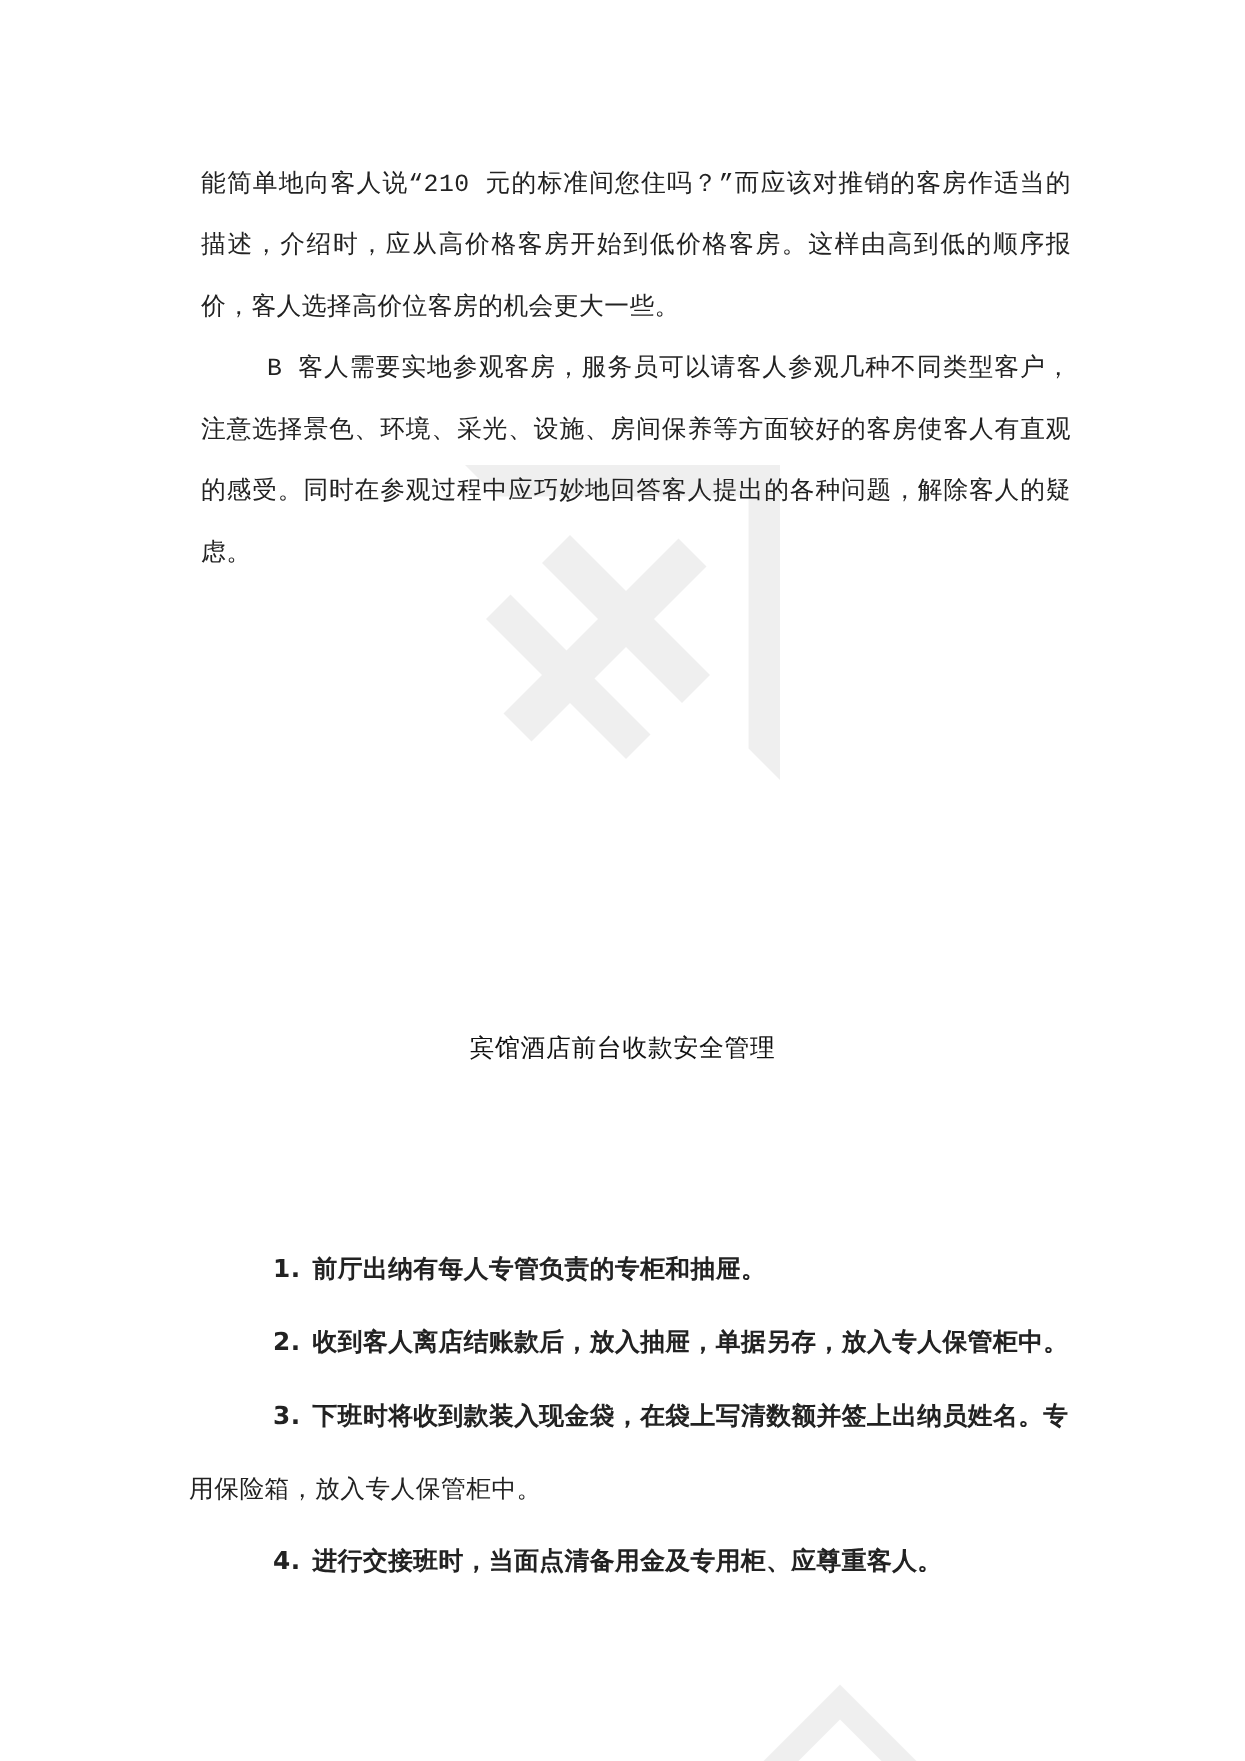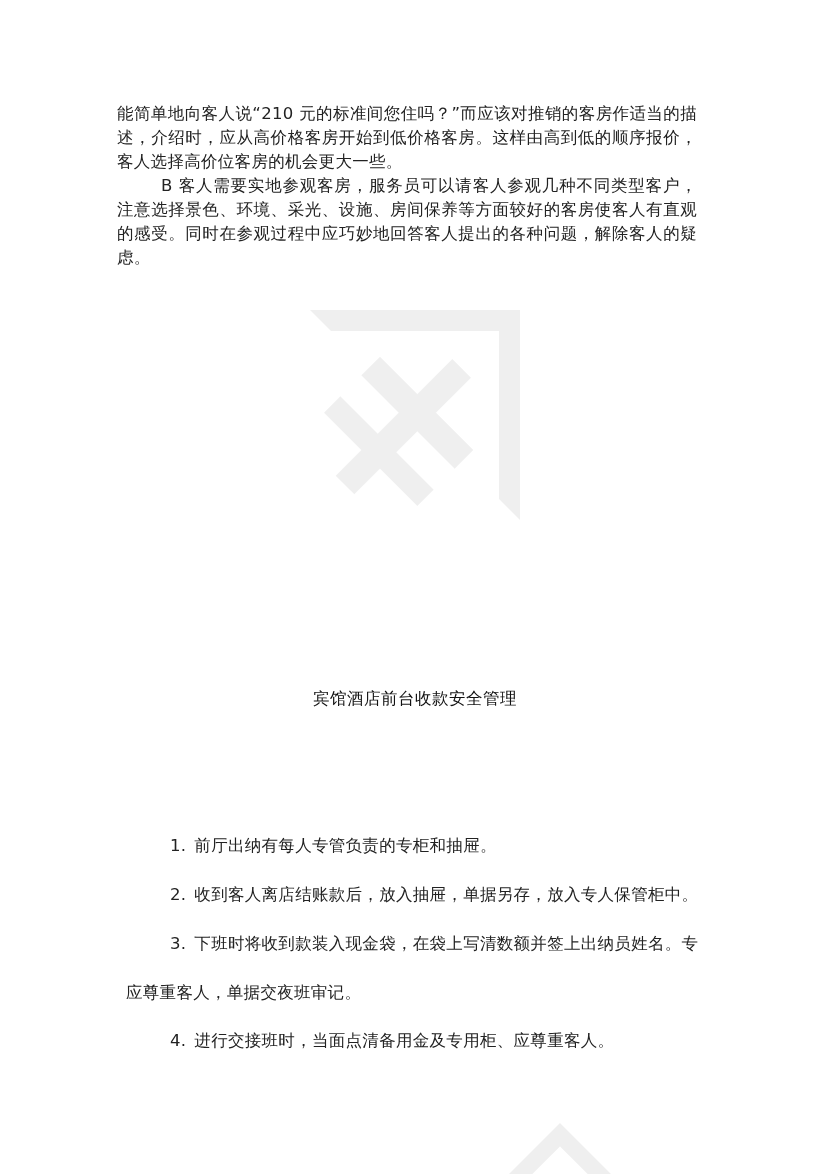--- a/index.html
+++ b/index.html
@@ -25,27 +25,28 @@
     .watermark {
       position: absolute;
       pointer-events: none;
       opacity: 0.06;
     }
     .wm-1 { left: 250px; top: 250px; width: 330px; height: 330px; }
     .wm-2 { left: 430px; top: 1110px; width: 260px; height: 260px; }
 
     .text-block {
       position: absolute;
-      left: 117px;
+      left: 134px;
       width: 580px;
       font-size: 16.5px;
-      line-height: 24px;
+      line-height: 41px;
       text-align: justify;
       text-justify: inter-character;
       letter-spacing: 0.3px;
+      font-family: Liberation Mono, monospace;
     }
     .p {
       margin: 0;
       padding: 0;
     }
     .indent { text-indent: 44px; }
 
     .title {
       position: absolute;
       left: 0;
@@ -61,25 +62,26 @@
 
     .list {
       position: absolute;
       left: 126px;
       width: 580px;
       font-size: 16.5px;
       line-height: 28px;
     }
     .list .item {
       position: absolute;
-      left: 0;
+      left: 12px;
       width: 580px;
       text-indent: 44px;
       text-align: justify;
       letter-spacing: 0.3px;
+      font-weight: bold;
     }
     .list .item .num { margin-right: 8px; }
     .list .cont {
       position: absolute;
       left: 0;
       width: 580px;
       letter-spacing: 0.3px;
     }
   </style>
 </head>
@@ -111,19 +113,19 @@
   <div class="list" style="top:832px;">
     <div class="item" style="top:0px;">
       <span class="num">1.</span><span>前厅出纳有每人专管负责的专柜和抽屉。</span>
     </div>
     <div class="item" style="top:49px;">
       <span class="num">2.</span><span>收到客人离店结账款后，放入抽屉，单据另存，放入专人保管柜中。</span>
     </div>
     <div class="item" style="top:98px;">
       <span class="num">3.</span><span>下班时将收到款装入现金袋，在袋上写清数额并签上出纳员姓名。专</span>
     </div>
-    <div class="cont" style="top:147px;">应尊重客人，单据交夜班审记。</div>
+    <div class="cont" style="top:147px;">用保险箱，放入专人保管柜中。</div>
     <div class="item" style="top:195px;">
       <span class="num">4.</span><span>进行交接班时，当面点清备用金及专用柜、应尊重客人。</span>
     </div>
   </div>
 
 </div>
 
 </body></html>

